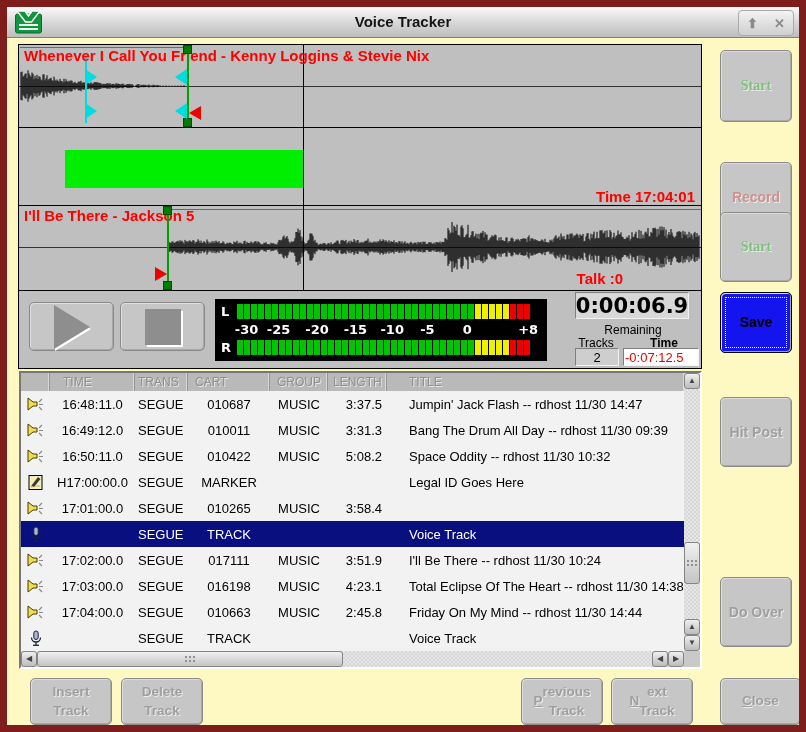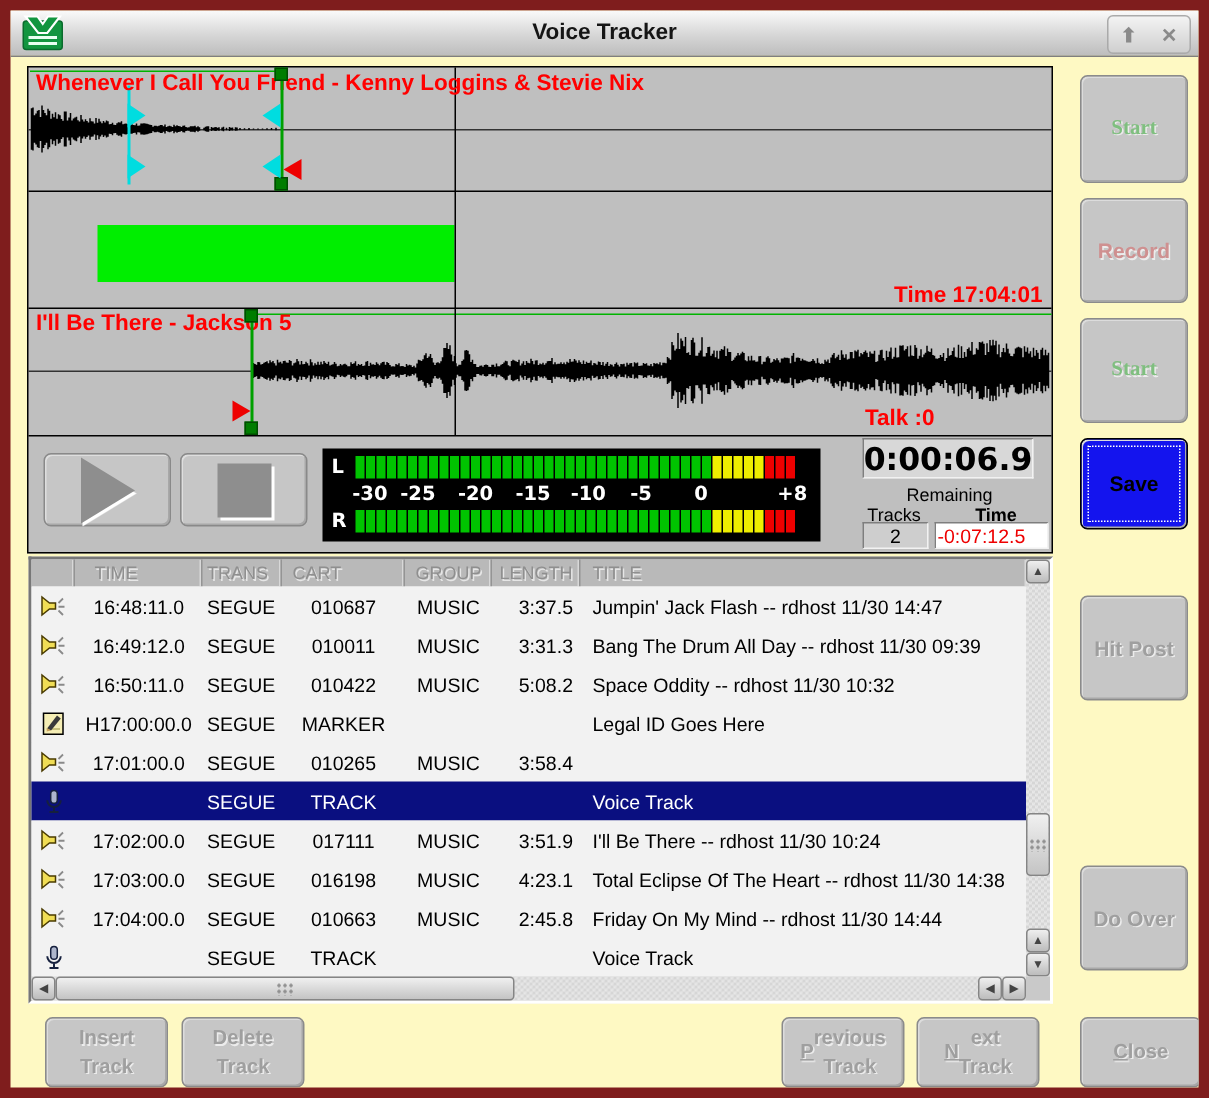--- a/index.html
+++ b/index.html
@@ -52,42 +52,42 @@
   #tracks-box{position:absolute;left:568px;top:341px;width:44px;height:18px;background:#cecece;
     font-size:13px;display:flex;align-items:center;justify-content:center;}
   #rtime-box{position:absolute;left:616px;top:341px;width:76px;height:18px;background:#fff;
     font-size:13px;color:#ee0000;display:flex;align-items:center;overflow:hidden;white-space:nowrap;padding-left:1px;}
   
   .sbtn-big{position:absolute;left:713px;width:70px;background:#c6c6c6;border:1px solid #8b8b8b;border-radius:5px;
     box-shadow:inset 1px 1px 0 #dcdcdc, inset -1px -1px 0 #a8a8a8;
     font-weight:bold;font-size:14px;display:flex;align-items:center;justify-content:center;
     text-align:center;white-space:pre-line;line-height:1.35;}
   .dis-green{color:#7fbf7f;text-shadow:1px 1px 0 #ececec;font-family:Liberation Serif, serif;}
-  .dis-red{color:#cf9090;text-shadow:1px 1px 0 #ececec;}
+  .dis-red{color:#cf9090;text-shadow:1px 1px 0 #ececec;margin-top:30px;}
   .dis-gray{color:#9f9f9f;text-shadow:1px 1px 0 #ececec;}
   #save-btn{background:#1414ee;color:#000;border:1px solid #000;position:absolute;}
   #save-btn:after{content:'';position:absolute;left:4px;top:4px;right:4px;bottom:4px;border:1px dotted #fff;}
   
   #logframe{position:absolute;left:12px;top:364px;width:683px;height:298px;background:#f2f2f2;
     border-top:2px solid #777;border-left:2px solid #777;border-bottom:2px solid #fff;border-right:2px solid #fff;
     box-sizing:border-box;}
   #loghead{position:absolute;left:0;top:0;width:663px;height:18px;background:#b9b9b9;display:flex;}
   #loghead .hc{height:18px;border-right:1px solid #949494;box-shadow:inset -1px 0 0 #d8d8d8;
     font-size:12px;color:#8f8f8f;text-shadow:1px 1px 0 #e6e6e6;display:flex;align-items:center;box-sizing:border-box;overflow:hidden;}
   #logrows{position:absolute;left:0;top:18px;width:663px;}
   .lrow{display:flex;align-items:center;height:26px;background:#f2f2f2;color:#000;font-size:13px;}
   .lrow.sel{background:#0a0f80;color:#fff;}
   .cell{overflow:hidden;white-space:nowrap;box-sizing:border-box;}
   .c-icon{width:29px;display:flex;align-items:center;justify-content:center;}
   .c-time{width:85px;text-align:center;}
   .c-trans{width:53px;padding-left:3px;}
   .c-cart{width:82px;text-align:center;}
   .c-group{width:58px;text-align:center;}
   .c-length{width:59px;text-align:right;padding-right:5px;}
-  .c-title{flex:1;padding-left:8px;}
+  .c-title{flex:1;padding-left:22px;}
   
   .trough{background-color:#d6d6d6;background-image:
      linear-gradient(45deg,#e7e7e7 25%,transparent 25%,transparent 75%,#e7e7e7 75%),
      linear-gradient(45deg,#e7e7e7 25%,transparent 25%,transparent 75%,#e7e7e7 75%);
      background-size:4px 4px;background-position:0 0,2px 2px;}
   .sb-btn{position:absolute;width:16px;height:16px;background:linear-gradient(#efefef,#bcbcbc);
     border:1px solid #858585;border-radius:3px;box-sizing:border-box;display:flex;align-items:center;justify-content:center;
     font-size:8px;color:#444;line-height:1;}
   .sb-thumb{position:absolute;background:linear-gradient(#f0f0f0,#c4c4c4);border:1px solid #858585;
     border-radius:3px;box-sizing:border-box;display:flex;align-items:center;justify-content:center;}

